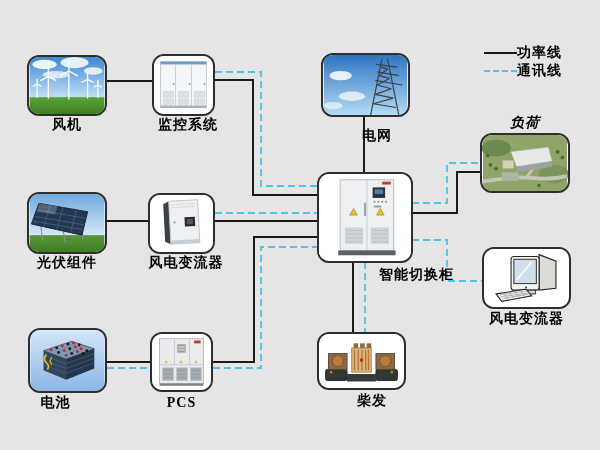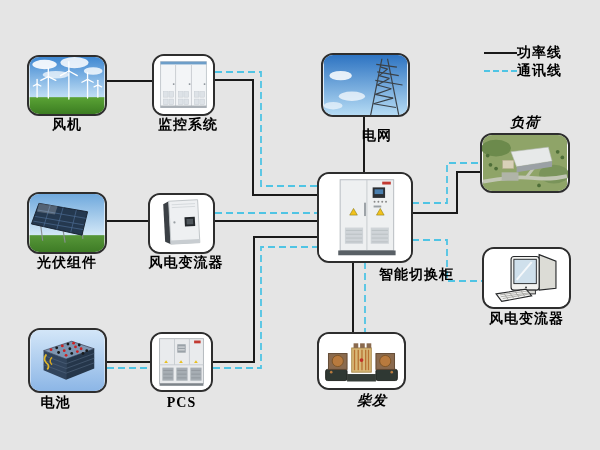--- a/index.html
+++ b/index.html
@@ -391,15 +391,15 @@
         <line x1="52" y1="17" x2="52" y2="39"></line>
       </g>
       <rect x="36" y="10" width="5" height="5" fill="#8a6a4e"></rect>
       <rect x="43" y="10" width="5" height="5" fill="#8a6a4e"></rect>
       <rect x="50" y="10" width="5" height="5" fill="#8a6a4e"></rect>
       <circle cx="44.5" cy="28" r="2" fill="#c03028"></circle>
       <circle cx="12" cy="41" r="1.4" fill="#b87a3e"></circle>
         <circle cx="77" cy="41" r="1.4" fill="#b87a3e"></circle>
     </svg>
   </div>
-  <div class="nlabel centered" style="left:328px;top:393px;width:88px;font-style:italic;">柴发</div>
+  <div class="nlabel centered" style="left:328px;top:393px;width:88px;">柴发</div>
 
 </div>
 
 </body></html>

